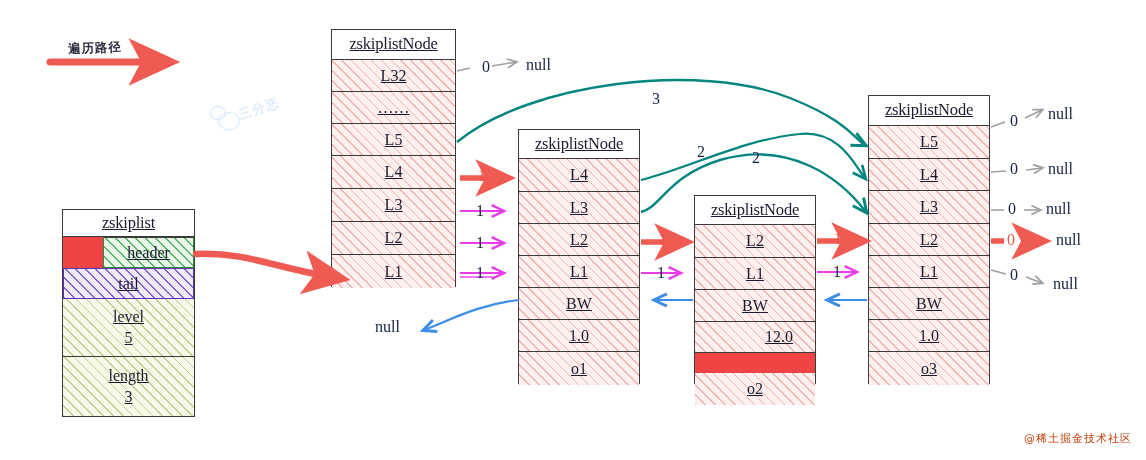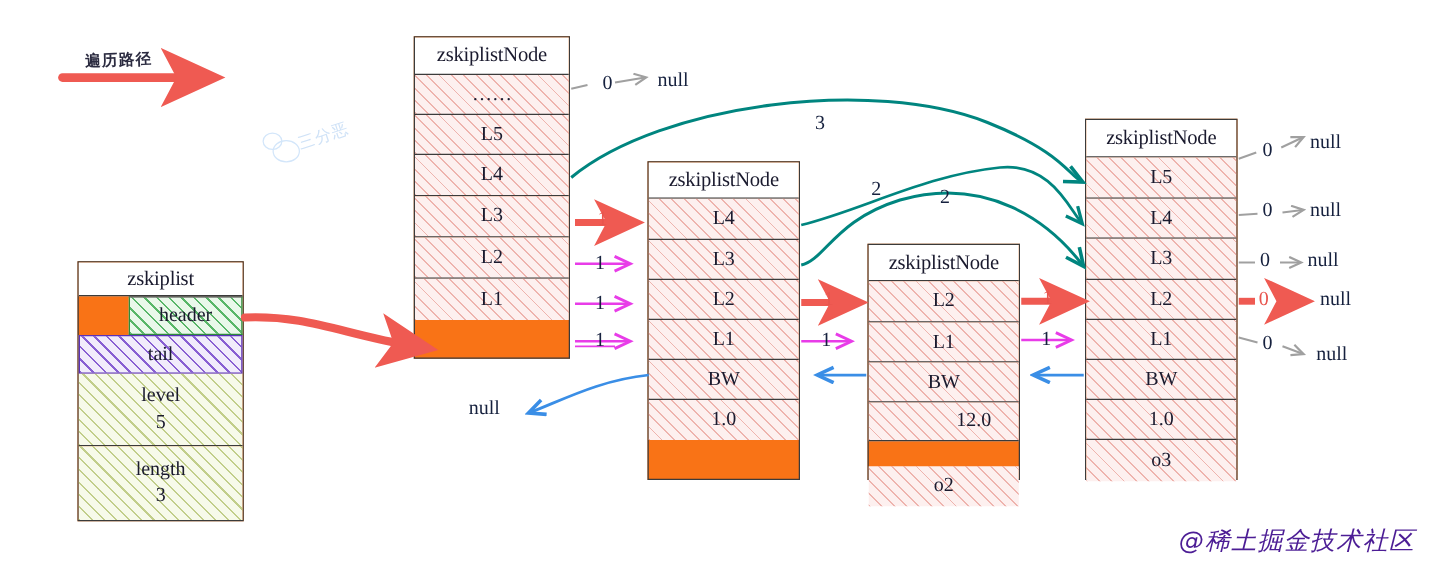--- a/index.html
+++ b/index.html
@@ -12,22 +12,23 @@
   #stage{position:absolute;left:0;top:0;width:1146px;height:460px;}
 
   
   #wires{position:absolute;left:0;top:0;width:1146px;height:460px;z-index:5;pointer-events:none;}
 
   
   .node{
     position:absolute;
     border:1.6px solid #3b3b3b;
     box-sizing:border-box;
-    background:#f97316;
+    background:#ef4444;
     z-index:3;
+    text-decoration:underline;
   }
   .cell{
     border-bottom:1.6px solid #3b3b3b;
     box-sizing:border-box;
     display:flex;align-items:center;justify-content:center;
     font-size:16px;
     line-height:1;
     white-space:nowrap;
     position:relative;
   }
@@ -76,21 +77,21 @@
     position:absolute;z-index:6;
     font-family:"DejaVu Sans", sans-serif;
     font-size:12.5px;color:#2b2b40;font-weight:700;
     letter-spacing:1px;
     transform:rotate(-2deg);
   }
 
   .watermark{
     position:absolute;z-index:7;
     font-family:"DejaVu Sans", sans-serif;
-    color:#4c1d95;font-size:20px;letter-spacing:1px;font-style:italic;
+    color:#c2410c;font-size:11px;letter-spacing:1px;
   }
   .wm-wechat{
     position:absolute;z-index:2;color:#cfe2f7;font-size:13px;
     font-family:"DejaVu Sans", sans-serif;
     transform:rotate(-18deg);letter-spacing:1px;white-space:nowrap;
   }
   .wm-bubble{
     position:absolute;border:1.6px solid #d3e6fa;border-radius:50%;
   }
 </style>
@@ -116,36 +117,38 @@
       <span>5</span>
     </div>
     <div class="cell hatch-olive stacked" style="height:59px;">
       <span>length</span>
       <span>3</span>
     </div>
   </div>
 
   <div class="node" id="node0" style="left:331px;top:29px;width:125px;height:258px;">
     <div class="cell title" style="height:30px;">zskiplistNode</div>
+    <div class="cell hatch-pink" style="height:32px;">L32</div>
     <div class="cell hatch-pink" style="height:32px;">……</div>
     <div class="cell hatch-pink" style="height:32px;">L5</div>
     <div class="cell hatch-pink" style="height:33px;">L4</div>
     <div class="cell hatch-pink" style="height:33px;">L3</div>
     <div class="cell hatch-pink" style="height:33px;">L2</div>
     <div class="cell hatch-pink" style="height:33px;">L1</div>
   </div>
 
   <div class="node" id="node1" style="left:518px;top:129px;width:122px;height:255px;">
     <div class="cell title" style="height:29px;">zskiplistNode</div>
     <div class="cell hatch-pink" style="height:33px;">L4</div>
     <div class="cell hatch-pink" style="height:32px;">L3</div>
     <div class="cell hatch-pink" style="height:32px;">L2</div>
     <div class="cell hatch-pink" style="height:32px;">L1</div>
     <div class="cell hatch-pink" style="height:32px;">BW</div>
     <div class="cell hatch-pink" style="height:32px;">1.0</div>
+    <div class="cell hatch-pink" style="height:33px;">o1</div>
   </div>
 
   <div class="node" id="node2" style="left:694px;top:195px;width:122px;height:189px;">
     <div class="cell title" style="height:29px;">zskiplistNode</div>
     <div class="cell hatch-pink" style="height:33px;">L2</div>
     <div class="cell hatch-pink" style="height:32px;">L1</div>
     <div class="cell hatch-pink" style="height:32px;">BW</div>
     <div class="cell hatch-pink" style="height:31px;padding-left:48px;">12.0</div>
     <div class="cell hatch-pink" style="height:32px;margin-top:20px;">o2</div>
   </div>

